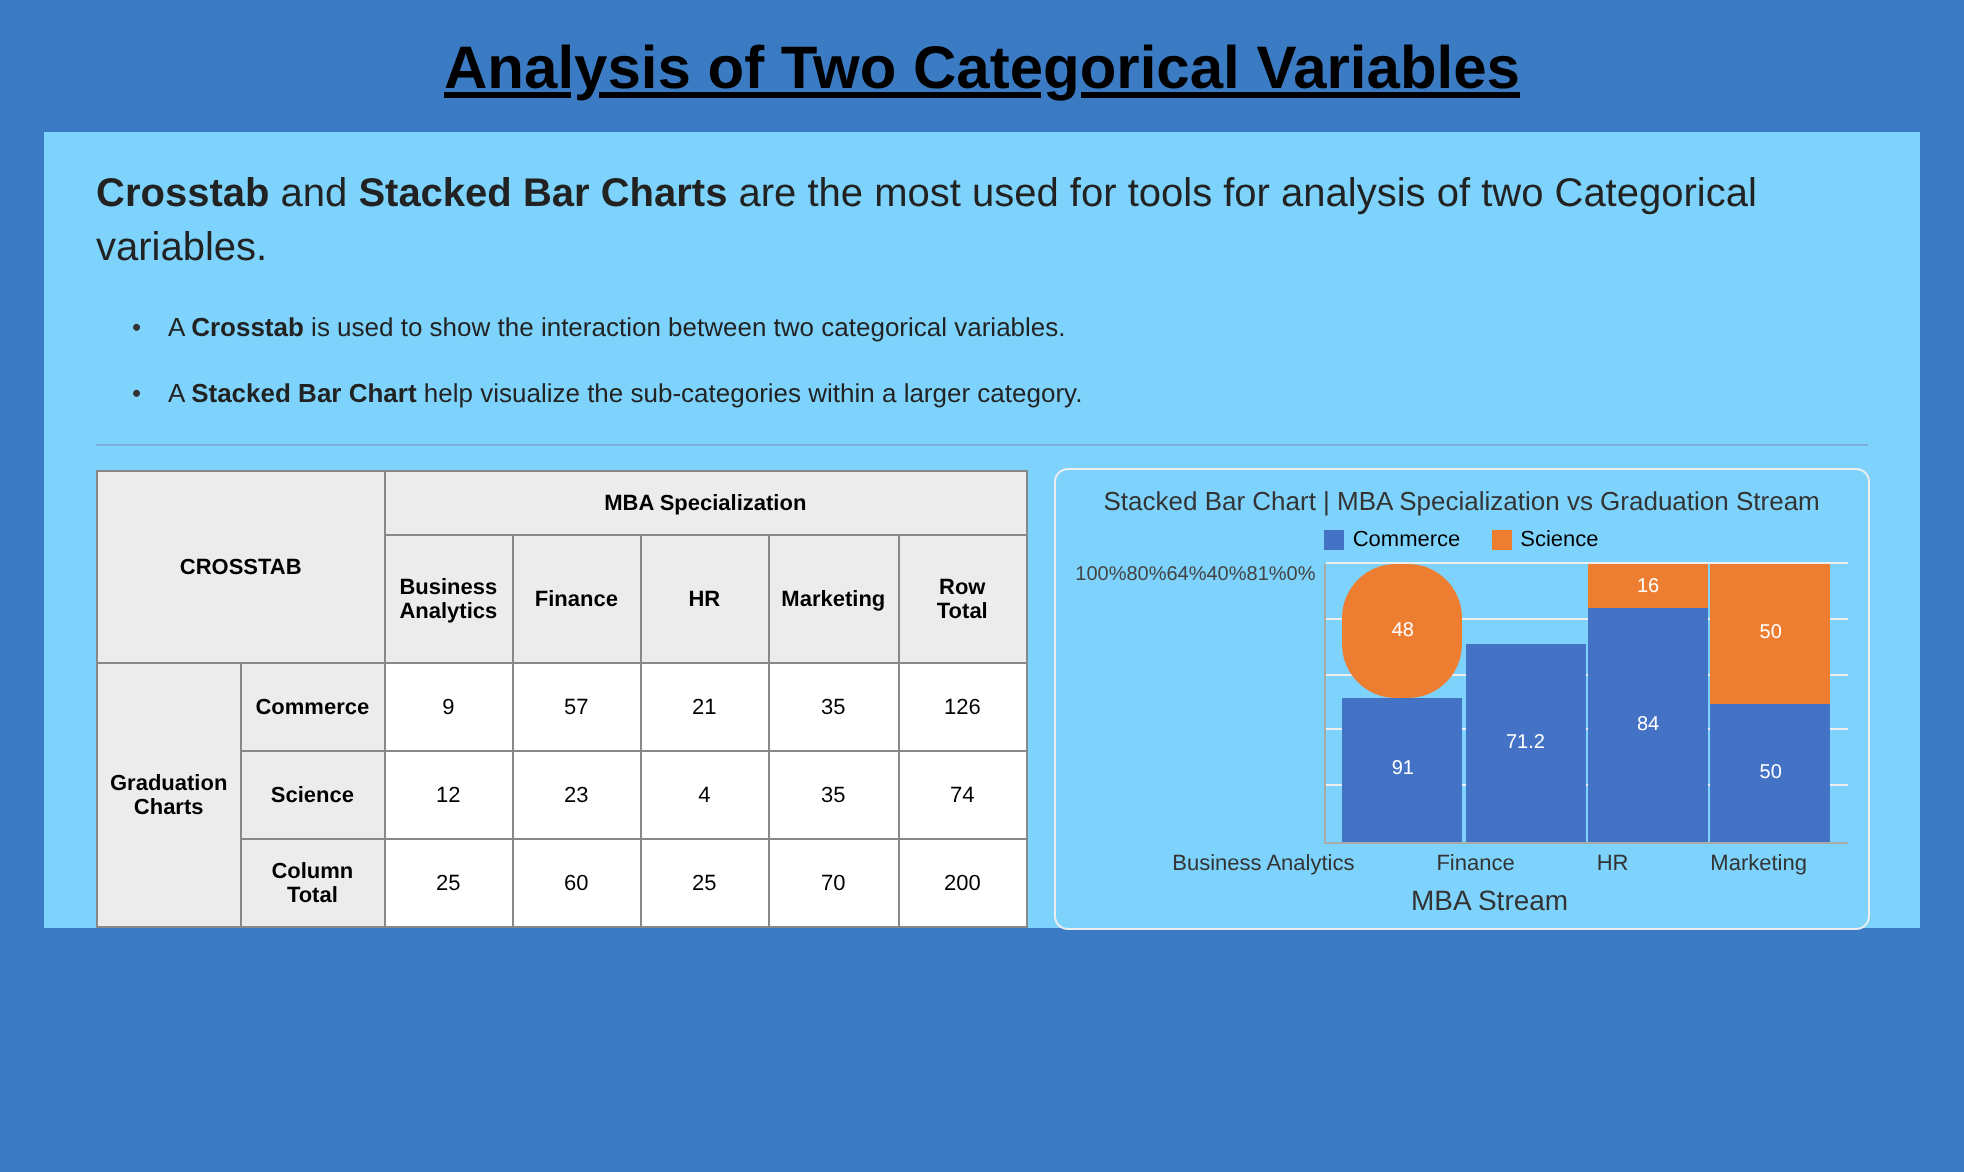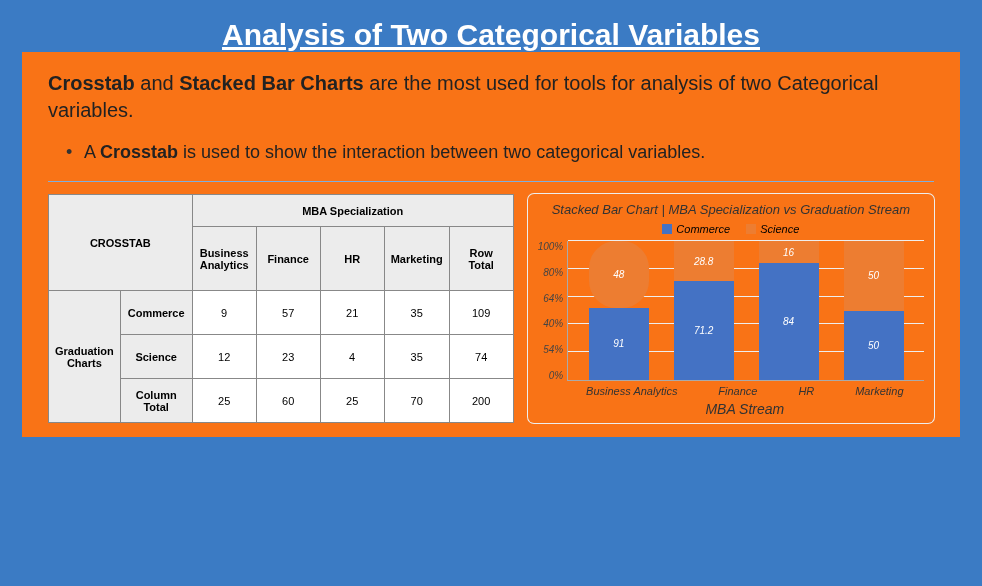--- a/index.html
+++ b/index.html
@@ -8,44 +8,45 @@
     background: #3b7bc4;
     width: 982px;
     height: 586px;
     overflow: hidden;
   }
   .outer {
     padding: 18px 22px 14px;
   }
   .page-title {
     text-align: center;
-    color: #ffffff;
+    color: #000000;
     font-size: 30px;
     font-weight: 700;
     text-decoration: underline;
+    margin-bottom: 14px;
   }
   .card {
-    background: #f97316;
-    padding: 18px 26px 14px;
+    background: #7dd3fc;
+    padding: 18px 26px 0;
   }
   .intro-main {
     font-size: 20px;
     color: #222;
     line-height: 1.35;
     margin-bottom: 18px;
   }
   .intro-main .b { font-weight: 700; }
   ul.bullets {
     list-style: none;
     padding-left: 18px;
     margin-bottom: 10px;
   }
   ul.bullets li {
     position: relative;
-    font-size: 18px;
+    font-size: 13px;
     color: #222;
     margin-bottom: 18px;
     padding-left: 18px;
   }
   ul.bullets li:before {
     content: "•";
     position: absolute;
     left: 0;
     color: #333;
   }
@@ -80,21 +81,20 @@
   .crosstab .tall { height: 44px; }
   .crosstab .hdr-row th { height: 32px; }
 
   
   .chart-panel {
     flex: 1;
     border-radius: 6px;
     box-shadow: 0 0 0 1px #eee;
     padding: 8px 10px 6px;
     position: relative;
-    font-style: italic;
   }
   .chart-title {
     text-align: center;
     font-size: 13px;
     color: #333;
     margin-bottom: 6px;
   }
   .legend {
     display: flex;
     justify-content: center;
@@ -108,21 +108,20 @@
   }
   .sw-commerce { background: #4472c4; }
   .sw-science  { background: #ed7d31; }
 
   .plot {
     display: flex;
     height: 140px;
   }
   .yaxis {
     display: flex;
-    flex-direction: column;
     justify-content: space-between;
     font-size: 10px;
     color: #444;
     text-align: right;
     padding-right: 4px;
     height: 100%;
   }
   .plot-area {
     flex: 1;
     border-left: 1px solid #aaa;
@@ -185,20 +184,23 @@
 
   <div class="card">
 
     <p class="intro-main">
       <span class="b">Crosstab</span><span> and </span><span class="b">Stacked Bar Charts</span><span> are the most used for tools for analysis of two Categorical variables.</span>
     </p>
 
     <ul class="bullets">
       <li>
         <span>A </span><span class="b">Crosstab</span><span> is used to show the interaction between two categorical variables.</span>
+      </li>
+      <li>
+        <span>A </span><span class="b">Stacked Bar Chart</span><span> help visualize the sub-categories within a larger category.</span>
       </li>
     </ul>
 
     <hr class="hr">
 
     <div class="body-row">
 
       <table class="crosstab">
         <tbody>
             <tr class="hdr-row">
@@ -212,21 +214,21 @@
           <th class="wide">Marketing</th>
           <th class="wide">Row Total</th>
         </tr>
         <tr>
           <th rowspan="3" style="width:70px;">Graduation Charts</th>
           <th class="tall" style="width:72px;">Commerce</th>
           <td>9</td>
           <td>57</td>
           <td>21</td>
           <td>35</td>
-          <td>109</td>
+          <td>126</td>
         </tr>
         <tr>
           <th class="tall">Science</th>
           <td>12</td>
           <td>23</td>
           <td>4</td>
           <td>35</td>
           <td>74</td>
         </tr>
         <tr>
@@ -252,36 +254,35 @@
             <span>Science</span>
           </div>
         </div>
 
         <div class="plot">
           <div class="yaxis">
             <span>100%</span>
             <span>80%</span>
             <span>64%</span>
             <span>40%</span>
-            <span>54%</span>
+            <span>81%</span>
             <span>0%</span>
           </div>
           <div class="plot-area">
             <div class="grid-line" style="bottom:20%"></div>
             <div class="grid-line" style="bottom:40%"></div>
             <div class="grid-line" style="bottom:60%"></div>
             <div class="grid-line" style="bottom:80%"></div>
             <div class="grid-line" style="bottom:100%"></div>
 
             <div class="bar">
               <div class="seg sci" style="height: 48%; border-radius: 27px;">48</div>
               <div class="seg com" style="height: 52%;">91</div>
             </div>
             <div class="bar">
-              <div class="seg sci" style="height: 28.8%;">28.8</div>
               <div class="seg com" style="height: 71.2%;">71.2</div>
             </div>
             <div class="bar">
               <div class="seg sci" style="height: 16%;">16</div>
               <div class="seg com" style="height: 84%;">84</div>
             </div>
             <div class="bar">
               <div class="seg sci" style="height: 50%;">50</div>
               <div class="seg com" style="height: 50%;">50</div>
             </div>

